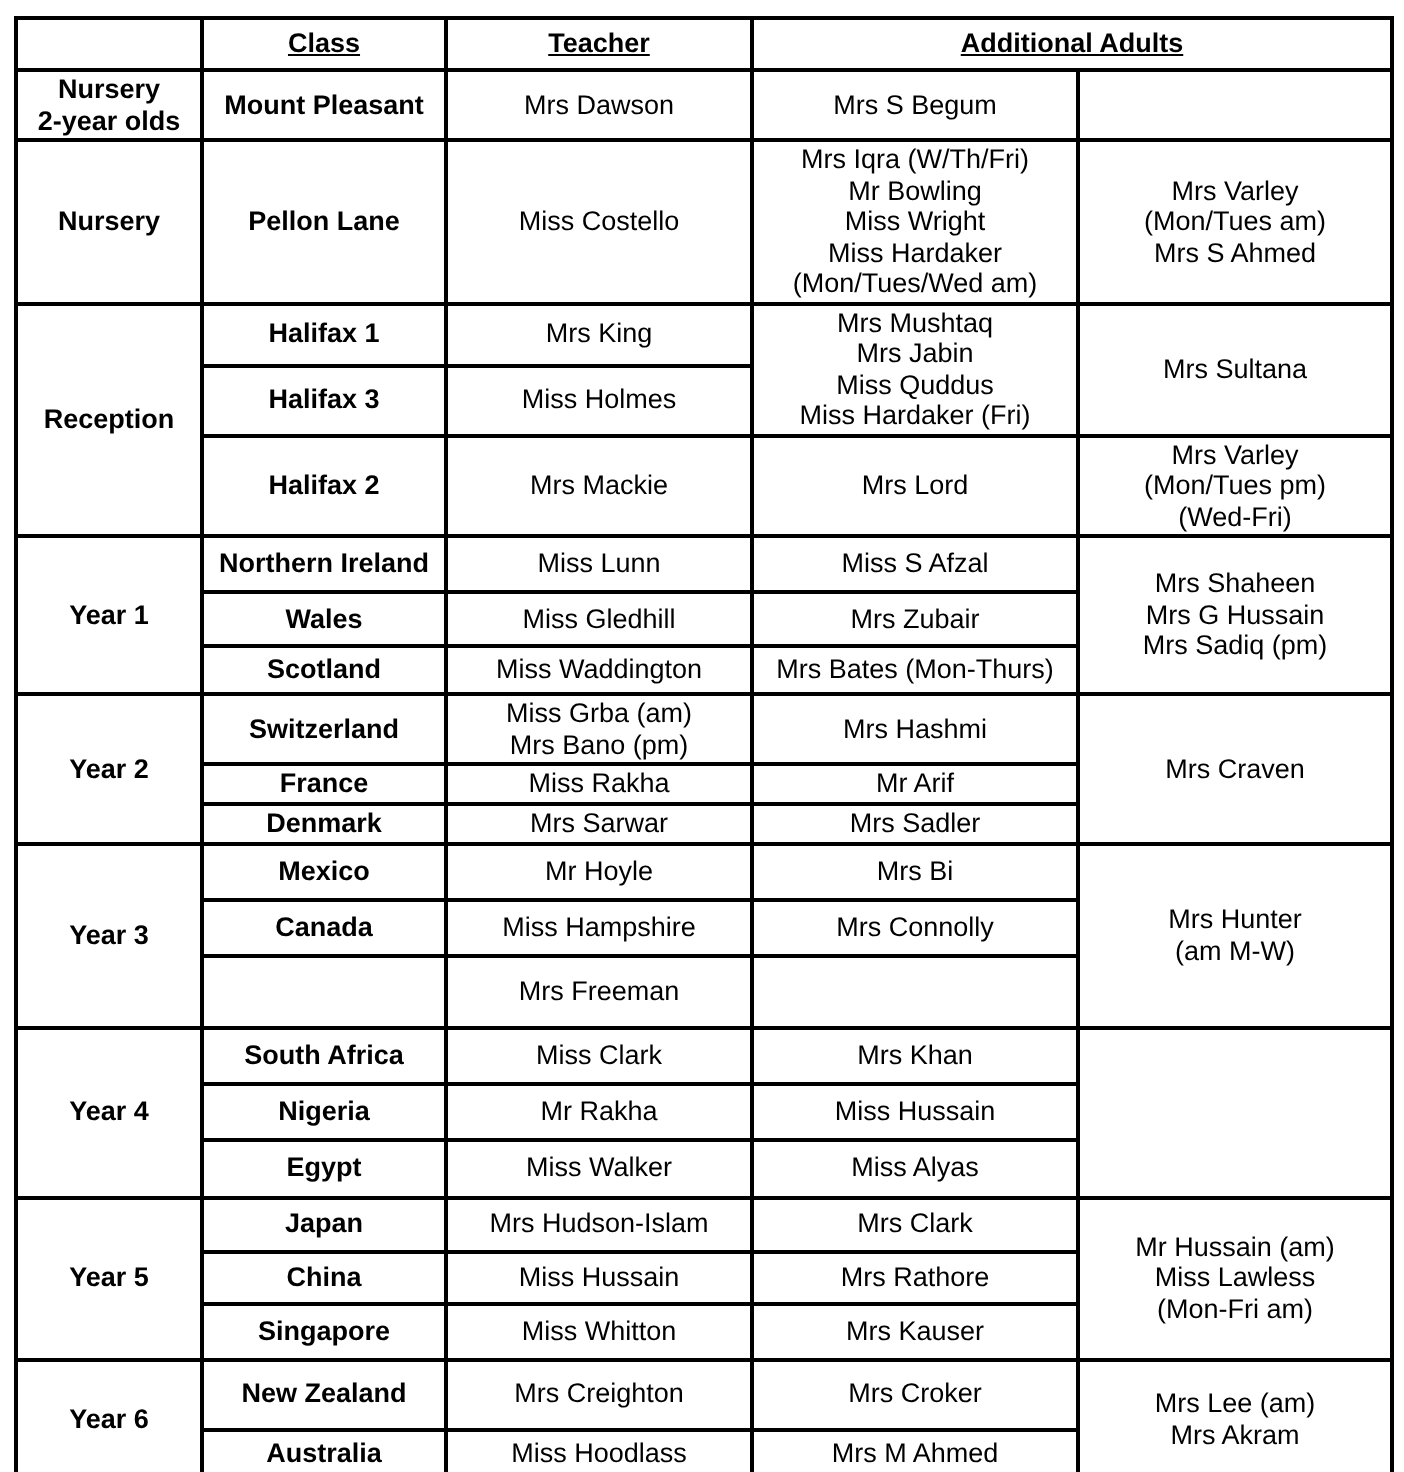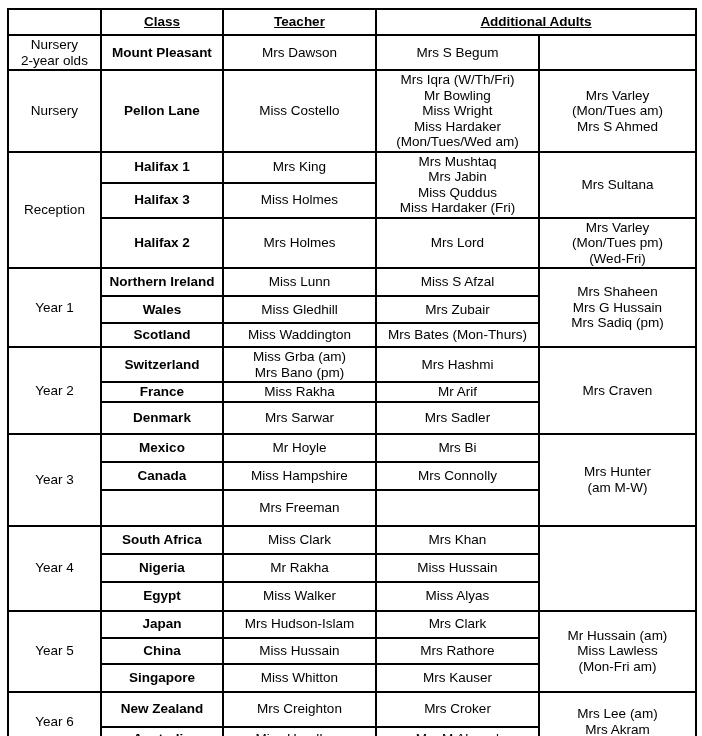--- a/index.html
+++ b/index.html
@@ -25,21 +25,21 @@
     color: #000000;
     font-size: 13.5px;
     line-height: 15.5px;
     text-align: center;
     vertical-align: middle;
     white-space: pre-line;
     padding: 1px 2px;
     overflow: hidden;
   }
   table.staff tr.hdr td { font-weight: bold; height: 22px; text-decoration: underline; }
-  td.grp { font-weight: normal; }
+  td.grp { font-weight: bold; }
   td.cls {
     font-weight: bold;
     text-align: left;
     padding-left: 9px;
     margin-top: 19px;
   }
 </style>
 </head>
 <body>
 
@@ -93,21 +93,21 @@
 Miss Quddus
 Miss Hardaker (Fri)</td>
     <td rowspan="2">Mrs Sultana</td>
   </tr>
   <tr style="height:33px">
     <td class="cls">Halifax 3</td>
     <td>Miss Holmes</td>
   </tr>
   <tr style="height:46px">
     <td class="cls">Halifax 2</td>
-    <td>Mrs Holmes</td>
+    <td>Mrs Mackie</td>
     <td>Mrs Lord</td>
     <td>Mrs Varley
 (Mon/Tues pm)
 (Wed-Fri)</td>
   </tr>
 
   <tr style="height:28px">
     <td class="grp" rowspan="3">Year 1</td>
     <td class="cls">Northern Ireland</td>
     <td>Miss Lunn</td>
@@ -133,21 +133,21 @@
     <td>Miss Grba (am)
 Mrs Bano (pm)</td>
     <td>Mrs Hashmi</td>
     <td rowspan="3">Mrs Craven</td>
   </tr>
   <tr style="height:15px">
     <td class="cls">France</td>
     <td>Miss Rakha</td>
     <td>Mr Arif</td>
   </tr>
-  <tr style="height:32px">
+  <tr style="height:20px">
     <td class="cls">Denmark</td>
     <td>Mrs Sarwar</td>
     <td>Mrs Sadler</td>
   </tr>
 
   <tr style="height:28px">
     <td class="grp" rowspan="3">Year 3</td>
     <td class="cls">Mexico</td>
     <td>Mr Hoyle</td>
     <td>Mrs Bi</td>

